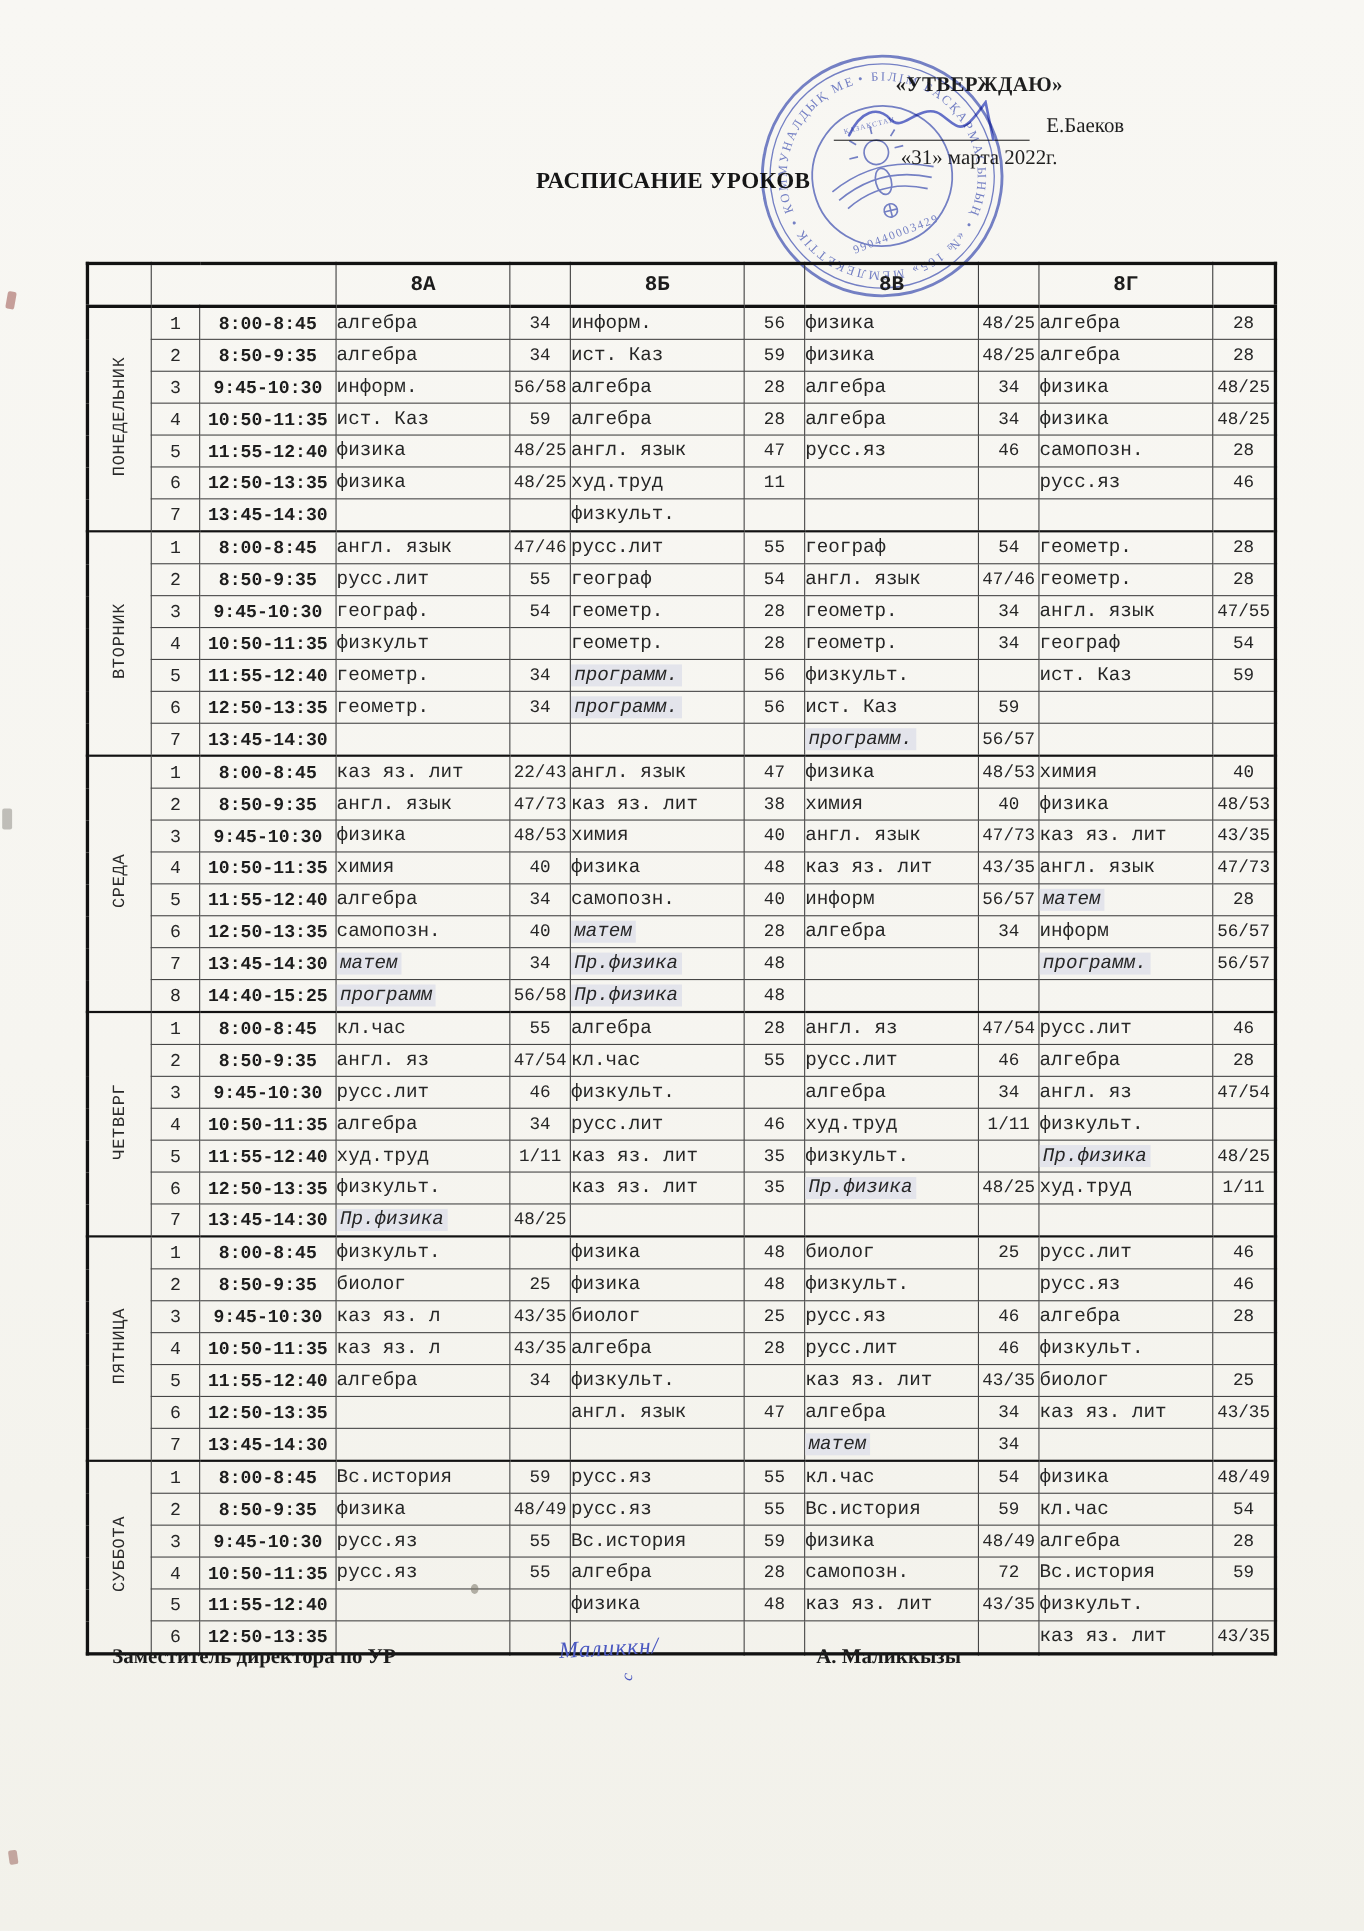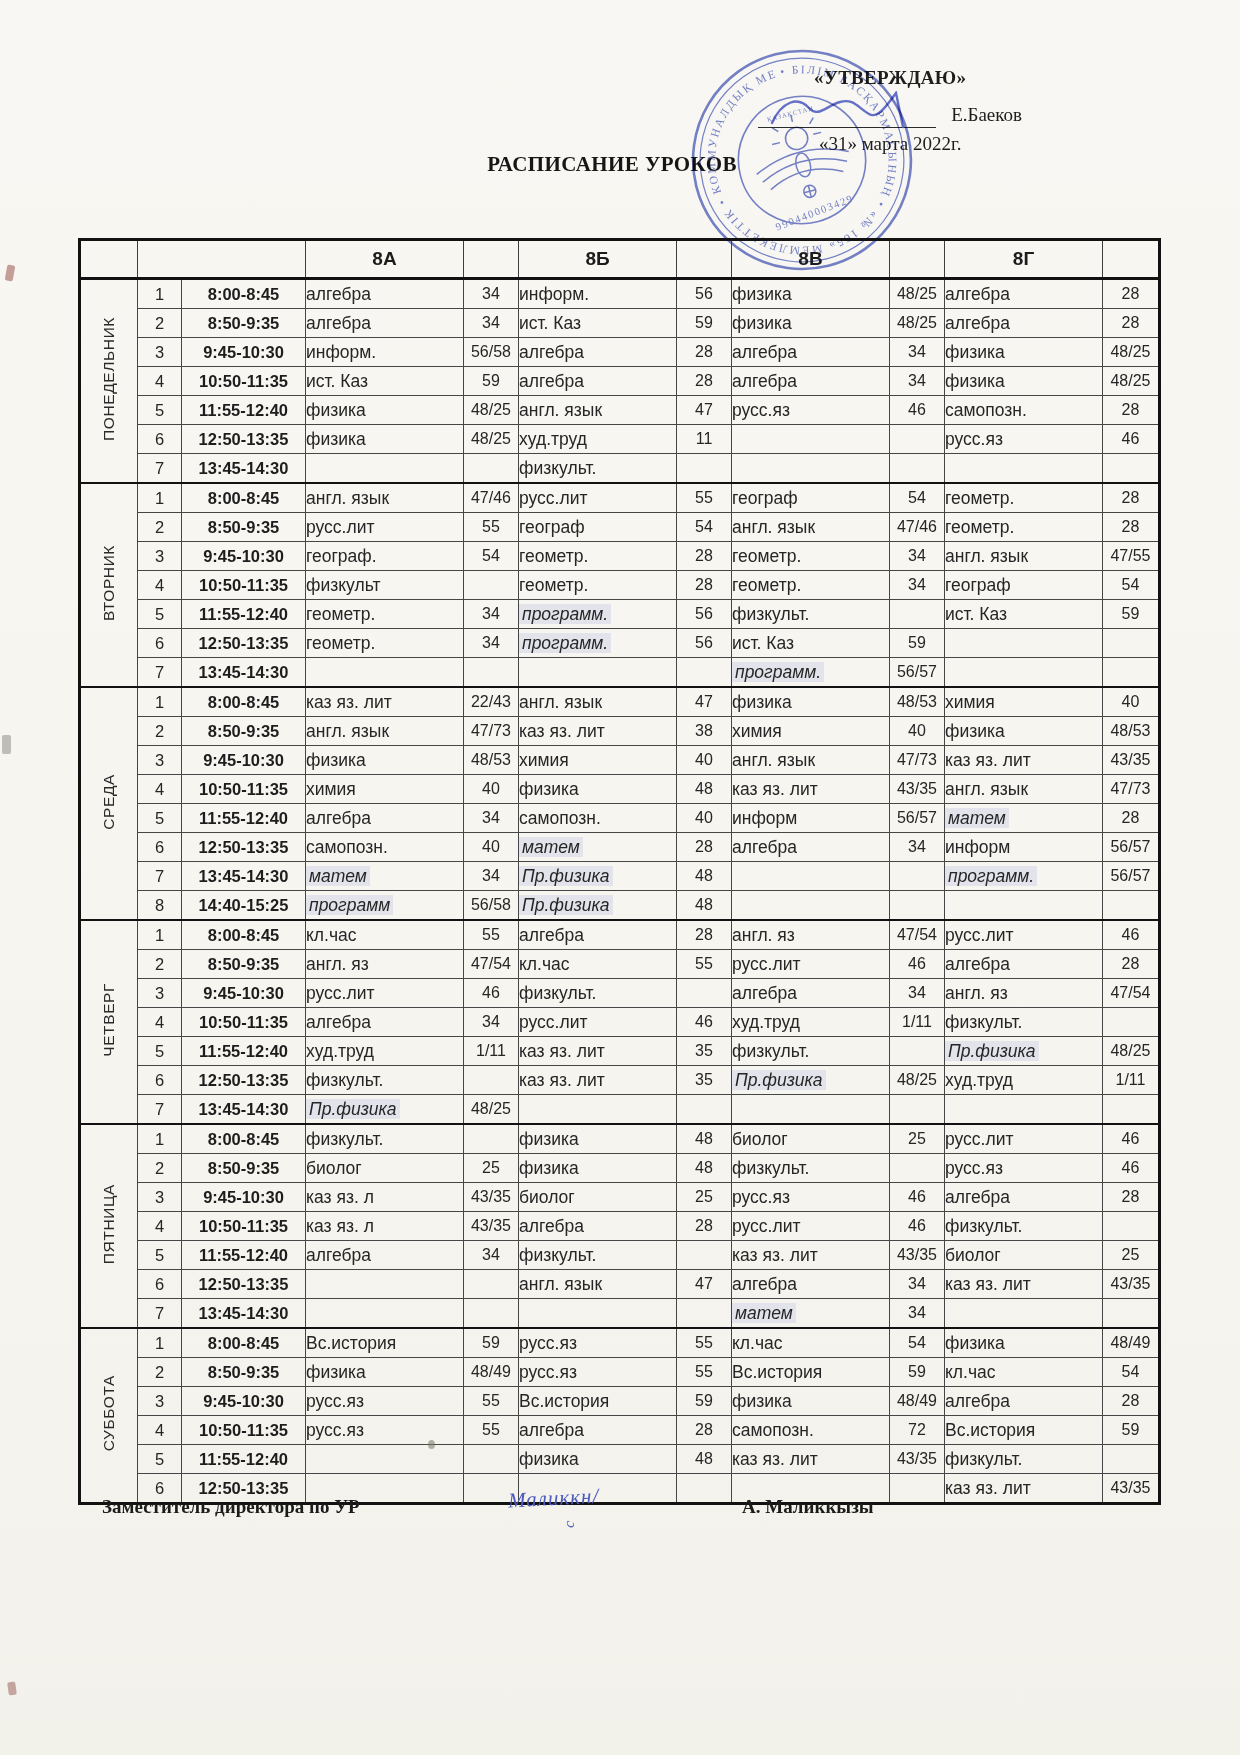--- a/index.html
+++ b/index.html
@@ -29,21 +29,21 @@
   
   .stamp{
     position:absolute;left:686px;top:44px;width:232px;height:232px;
     opacity:.8;mix-blend-mode:multiply;transform:rotate(-14deg);
     pointer-events:none;
   }
   
   .tt-wrap{position:absolute;left:78px;top:238px;}
   table.tt{
     border-collapse:collapse;table-layout:fixed;width:1080px;
-    font-family:Liberation Sans, sans-serif;color:#262626;
+    font-family:Liberation Mono, monospace;color:#262626;
     border:3px solid #121212;background:transparent;
   }
   table.tt th{
     border:1px solid #3f3f3f;border-bottom:3px solid #121212;
     height:34px;font-size:19px;font-weight:bold;color:#1c1c1c;
   }
   table.tt td{
     border:1px solid #464646;height:28px;overflow:hidden;white-space:nowrap;
     padding:0;
   }

